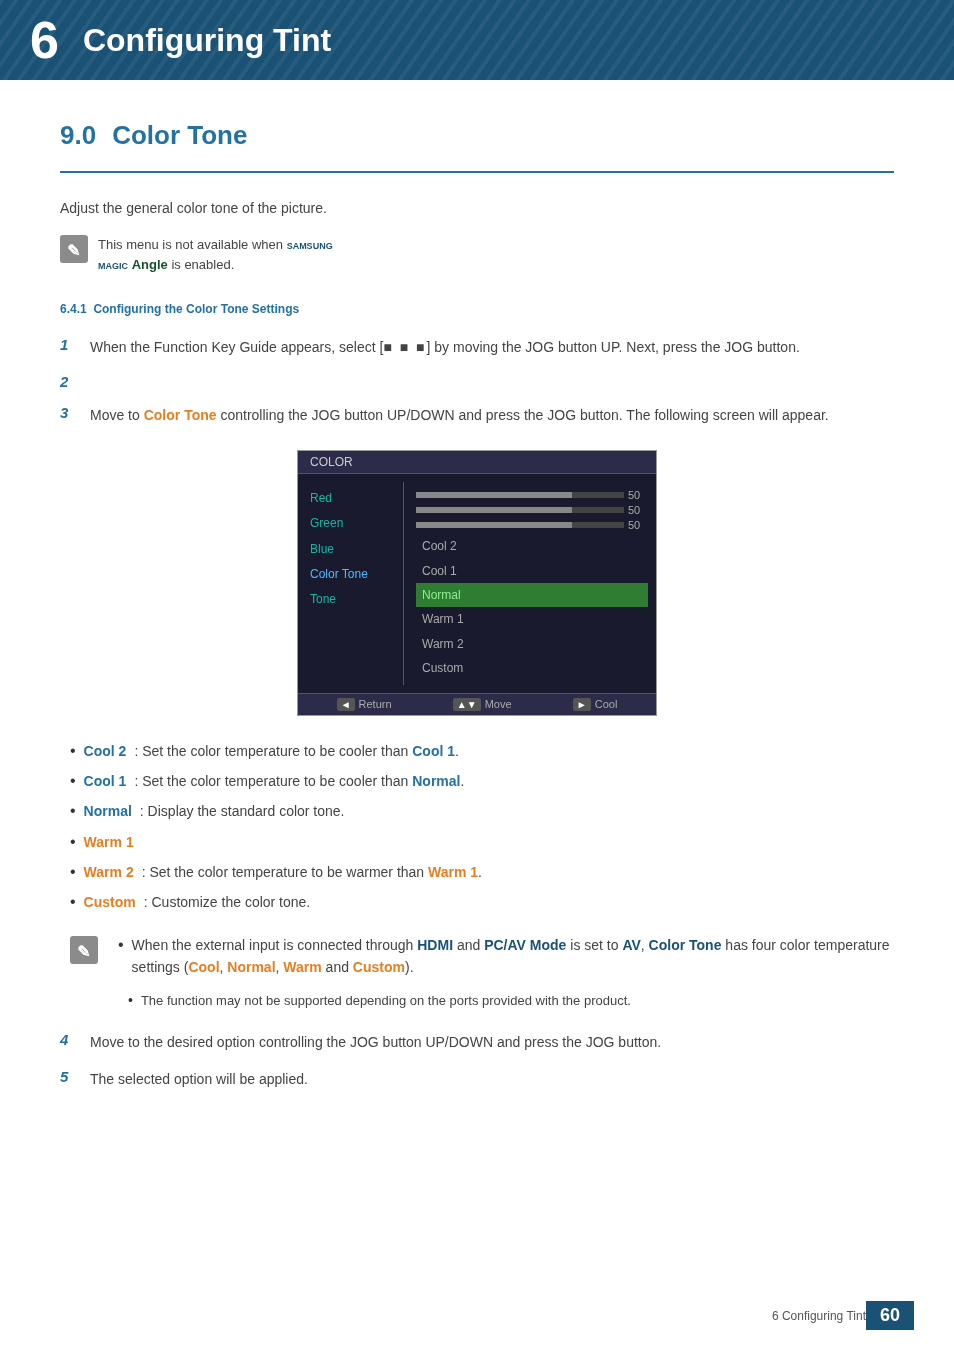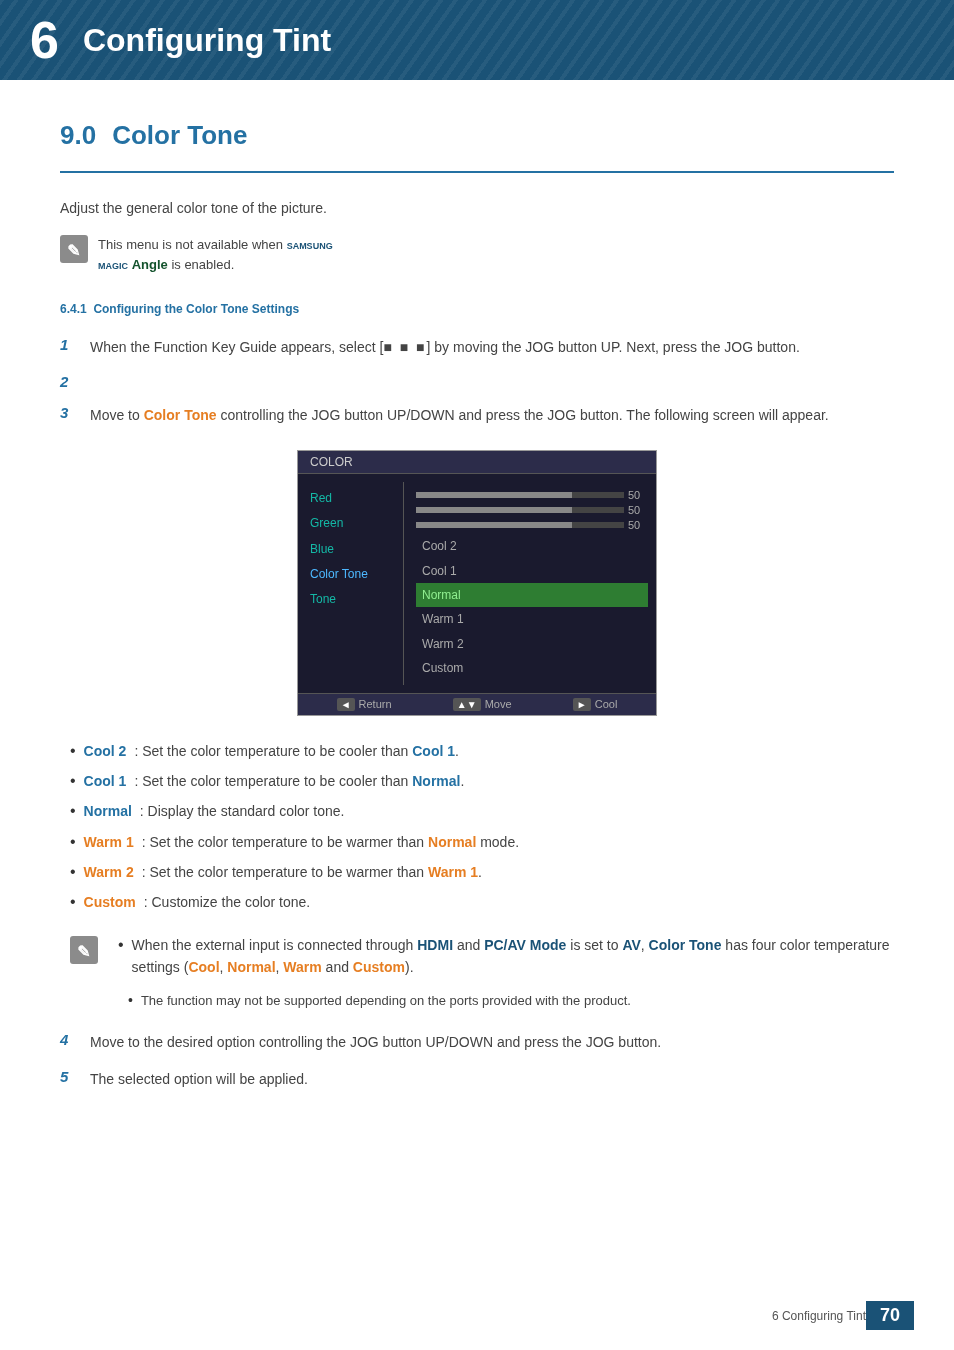--- a/index.html
+++ b/index.html
@@ -454,21 +454,20 @@
     <li>
       <span style="color:#2471a3; font-weight:bold;">Cool 1</span>
       <span>: Set the color temperature to be cooler than <span style="color:#2471a3; font-weight:bold;">Normal</span>.</span>
     </li>
     <li>
       <span style="color:#2471a3; font-weight:bold;">Normal</span>
       <span>: Display the standard color tone.</span>
     </li>
     <li>
       <span style="color:#e67e22; font-weight:bold;">Warm 1</span>
-      <span>: Set the color temperature to be warmer than <span style="color:#e67e22; font-weight:bold;">Normal</span> mode.</span>
     </li>
     <li>
       <span style="color:#e67e22; font-weight:bold;">Warm 2</span>
       <span>: Set the color temperature to be warmer than <span style="color:#e67e22; font-weight:bold;">Warm 1</span>.</span>
     </li>
     <li>
       <span style="color:#e67e22; font-weight:bold;">Custom</span>
       <span>: Customize the color tone.</span>
     </li>
   </ul>
@@ -509,14 +508,14 @@
     <li>
       <span class="step-num">5</span>
       <span class="step-text">The selected option will be applied.</span>
     </li>
   </ol>
 
 </div>
 
 <div class="page-footer">
   <span class="footer-text">6 Configuring Tint</span>
-  <div class="page-number-box">70</div>
+  <div class="page-number-box">60</div>
 </div>
 
 </body></html>

